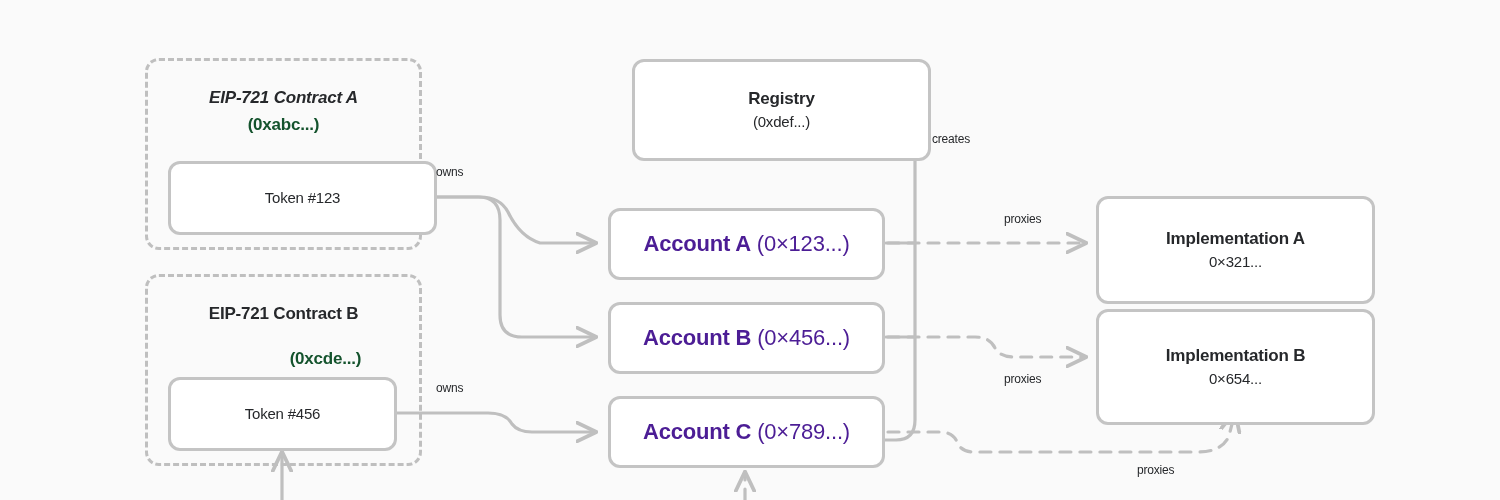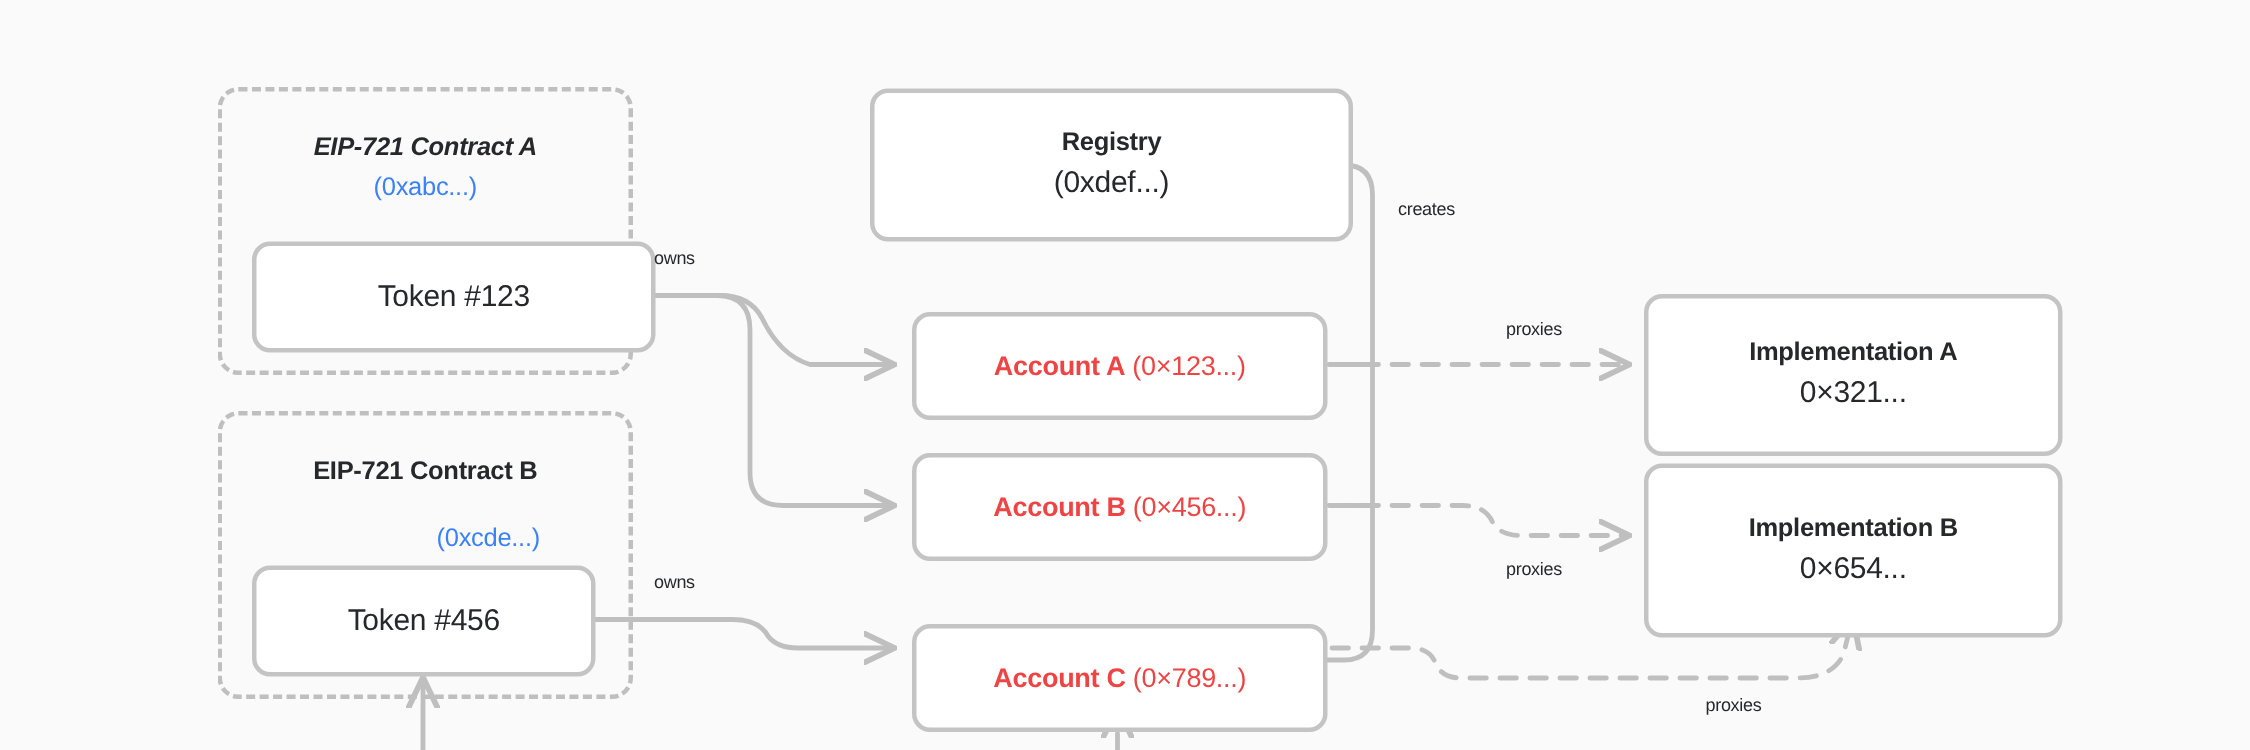--- a/index.html
+++ b/index.html
@@ -36,22 +36,22 @@
     font-size: 17px;
     font-weight: bold;
     color: #26282b;
     letter-spacing: -0.2px;
   }
   .group-sub {
     position: absolute;
     width: 100%;
     text-align: center;
     font-size: 17px;
-    font-weight: normal;
-    color: #3b82f6;
+    font-weight: bold;
+    color: #14532d;
     letter-spacing: -0.2px;
   }
   .node {
     position: absolute;
     box-sizing: border-box;
     border: 3px solid #c4c4c4;
     border-radius: 12px;
     background: #ffffff;
     display: flex;
     flex-direction: column;
@@ -60,29 +60,29 @@
     z-index: 3;
   }
   .node .line-bold {
     font-size: 17px;
     font-weight: bold;
     color: #26282b;
     letter-spacing: -0.2px;
     line-height: 1.45;
   }
   .node .line-reg {
-    font-size: 20px;
+    font-size: 15px;
     font-weight: normal;
     color: #26282b;
     letter-spacing: -0.2px;
     line-height: 1.45;
   }
   .node .inline-row {
-    font-size: 18px;
-    color: #ef4444;
+    font-size: 22px;
+    color: #4c1d95;
     letter-spacing: -0.2px;
     white-space: nowrap;
     text-align: center;
   }
   .node .inline-row b {
     font-weight: bold;
   }
   .node .inline-row span.reg {
     font-weight: normal;
   }
@@ -146,38 +146,38 @@
     <div class="line-reg">Token #123</div>
   </div>
 
   <div class="group-box" style="left:145px; top:274px; width:277px; height:192px;"></div>
   <div class="group-title" style="left:145px; top:304px; width:277px;">EIP-721 Contract B</div>
   <div class="group-sub" style="left:145px; top:349px; width:277px;padding-left:42px;">(0xcde...)</div>
   <div class="node" style="left:168px; top:377px; width:229px; height:74px;">
     <div class="line-reg">Token #456</div>
   </div>
 
-  <div class="node" style="left:580px; top:59px; width:322px; height:102px;">
+  <div class="node" style="left:632px; top:59px; width:299px; height:102px;">
     <div class="line-bold">Registry</div>
     <div class="line-reg">(0xdef...)</div>
   </div>
 
   <div class="node" style="left:608px; top:208px; width:277px; height:72px;">
     <div class="inline-row">
       <b>Account A</b><span class="reg"> </span><span class="reg">(0×123...)</span>
     </div>
   </div>
 
   <div class="node" style="left:608px; top:302px; width:277px; height:72px;">
     <div class="inline-row">
       <b>Account B</b><span class="reg"> </span><span class="reg">(0×456...)</span>
     </div>
   </div>
 
-  <div class="node" style="left:608px; top:396px; width:277px; height:72px;margin-top:20px;">
+  <div class="node" style="left:608px; top:396px; width:277px; height:72px;">
     <div class="inline-row">
       <b>Account C</b><span class="reg"> </span><span class="reg">(0×789...)</span>
     </div>
   </div>
 
   <div class="node" style="left:1096px; top:196px; width:279px; height:108px;">
     <div class="line-bold">Implementation A</div>
     <div class="line-reg">0×321...</div>
   </div>
 

